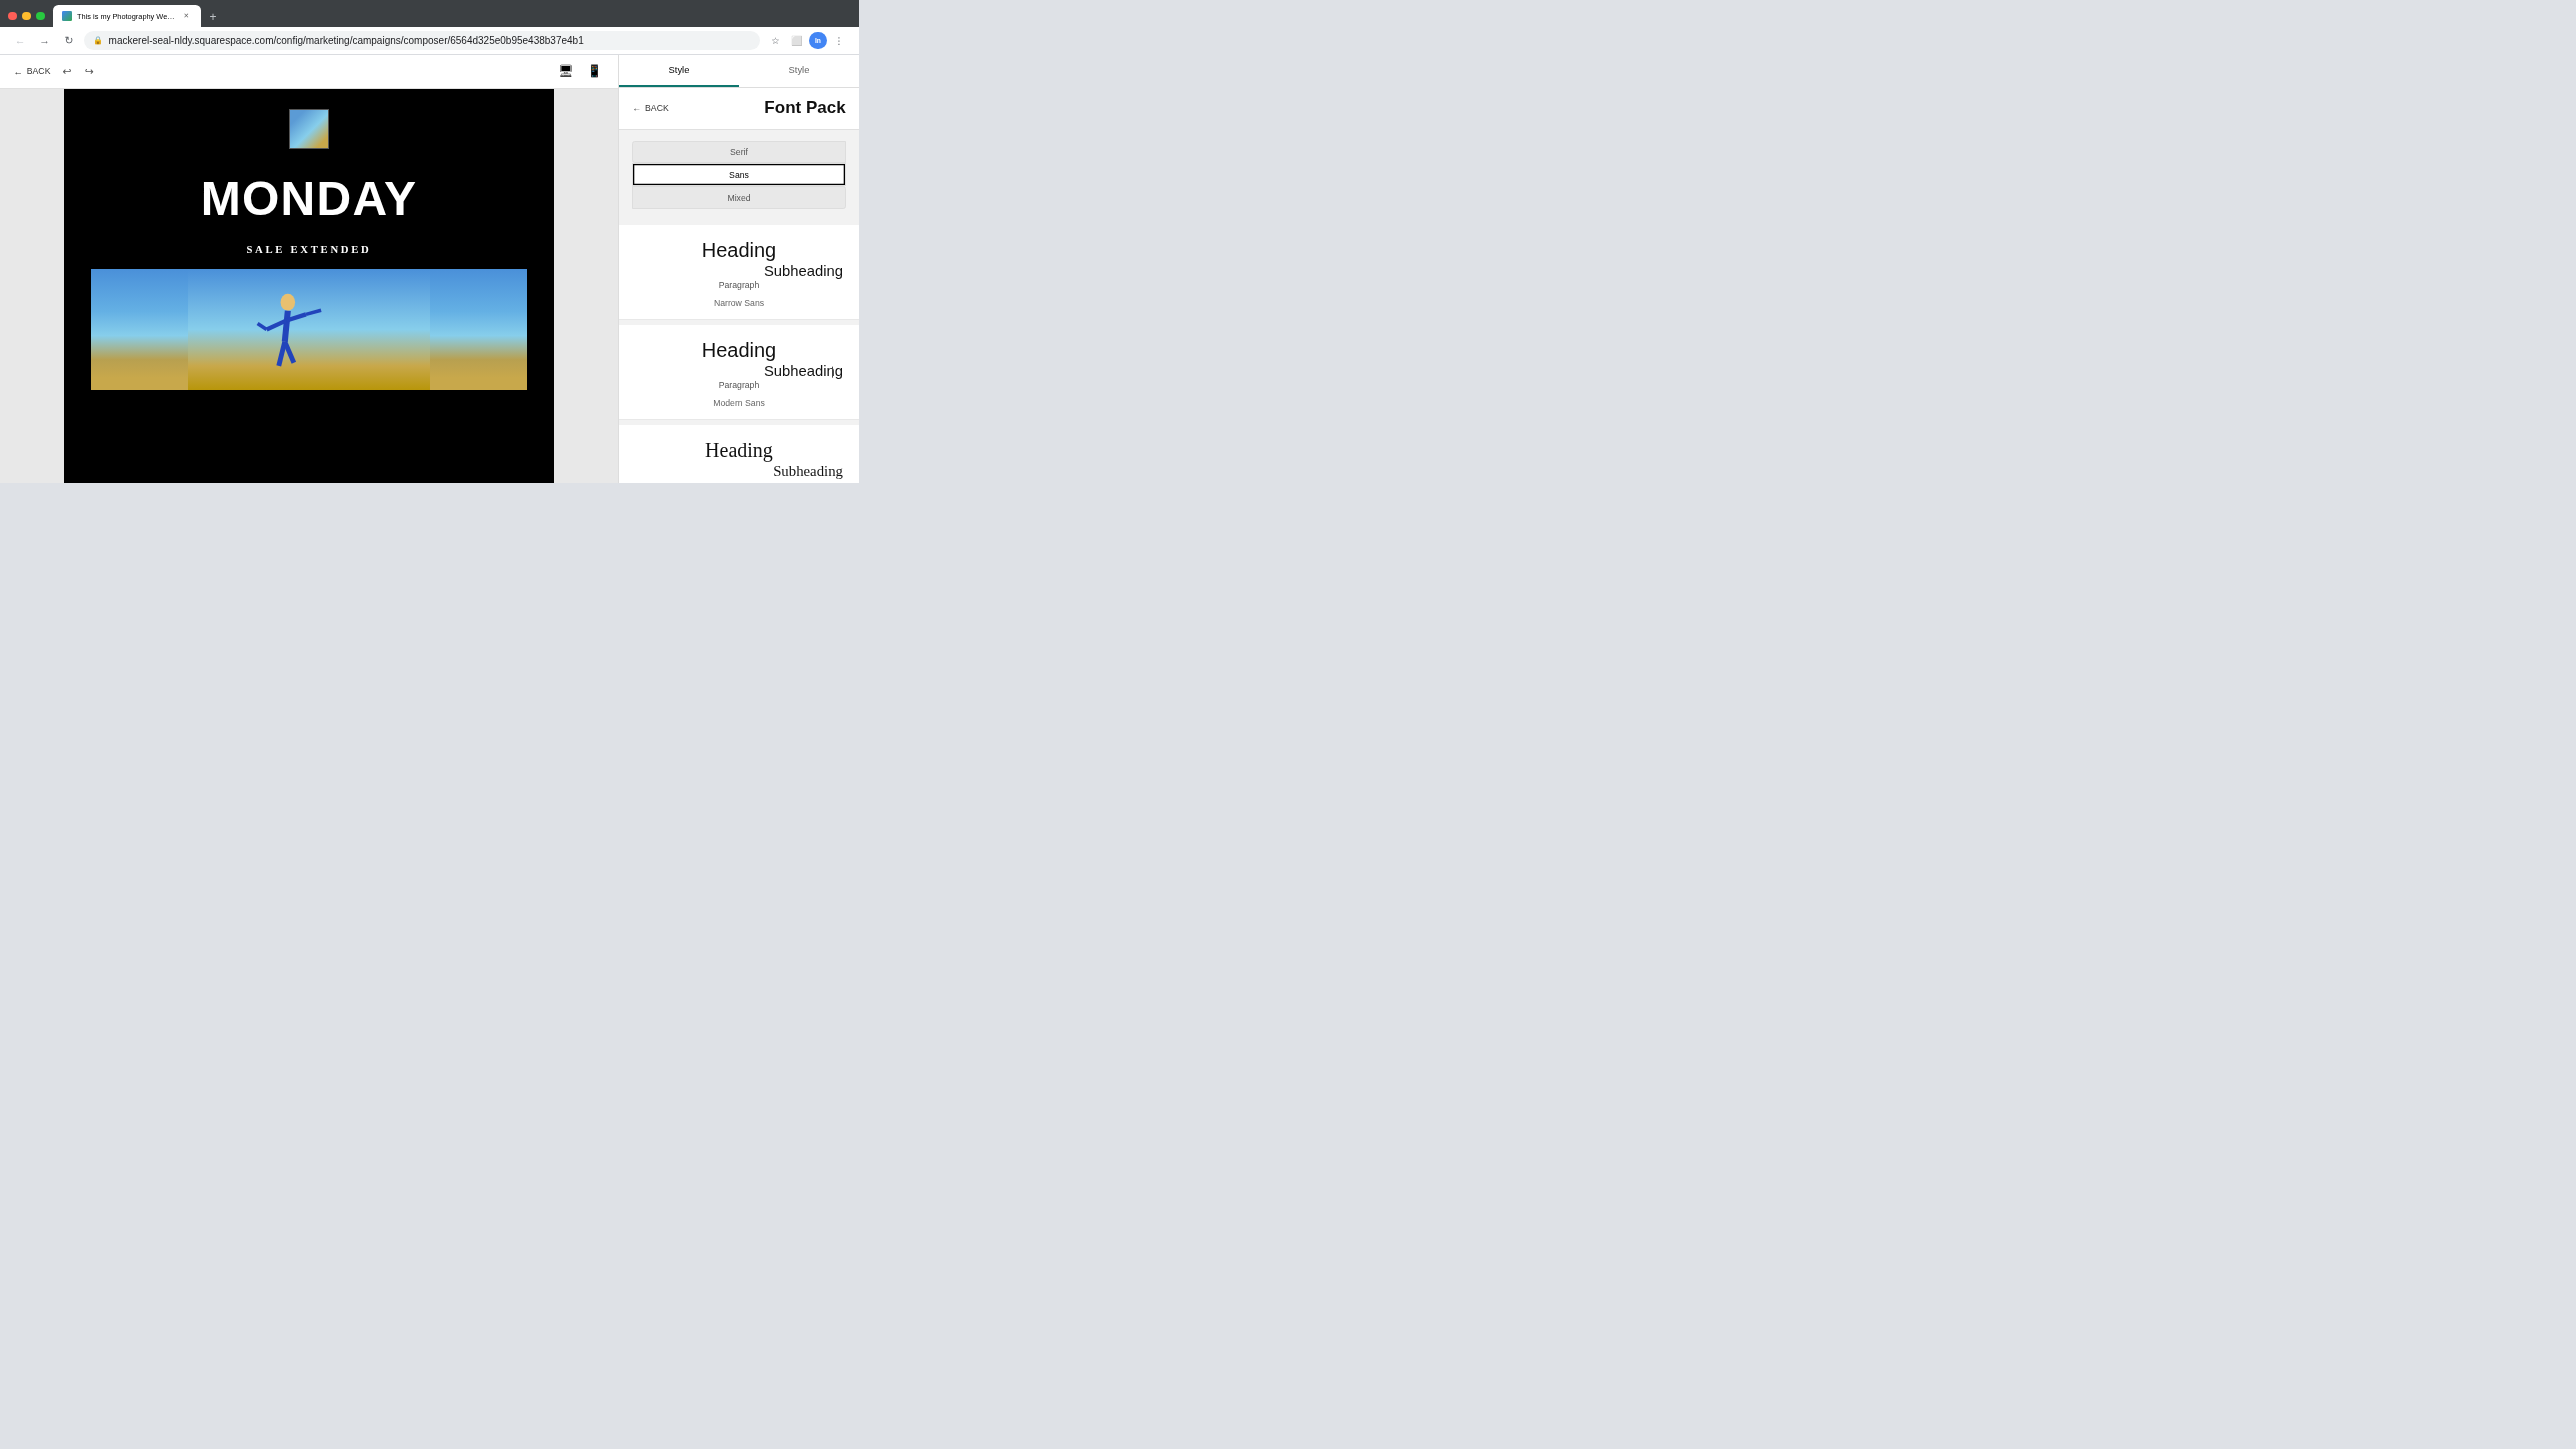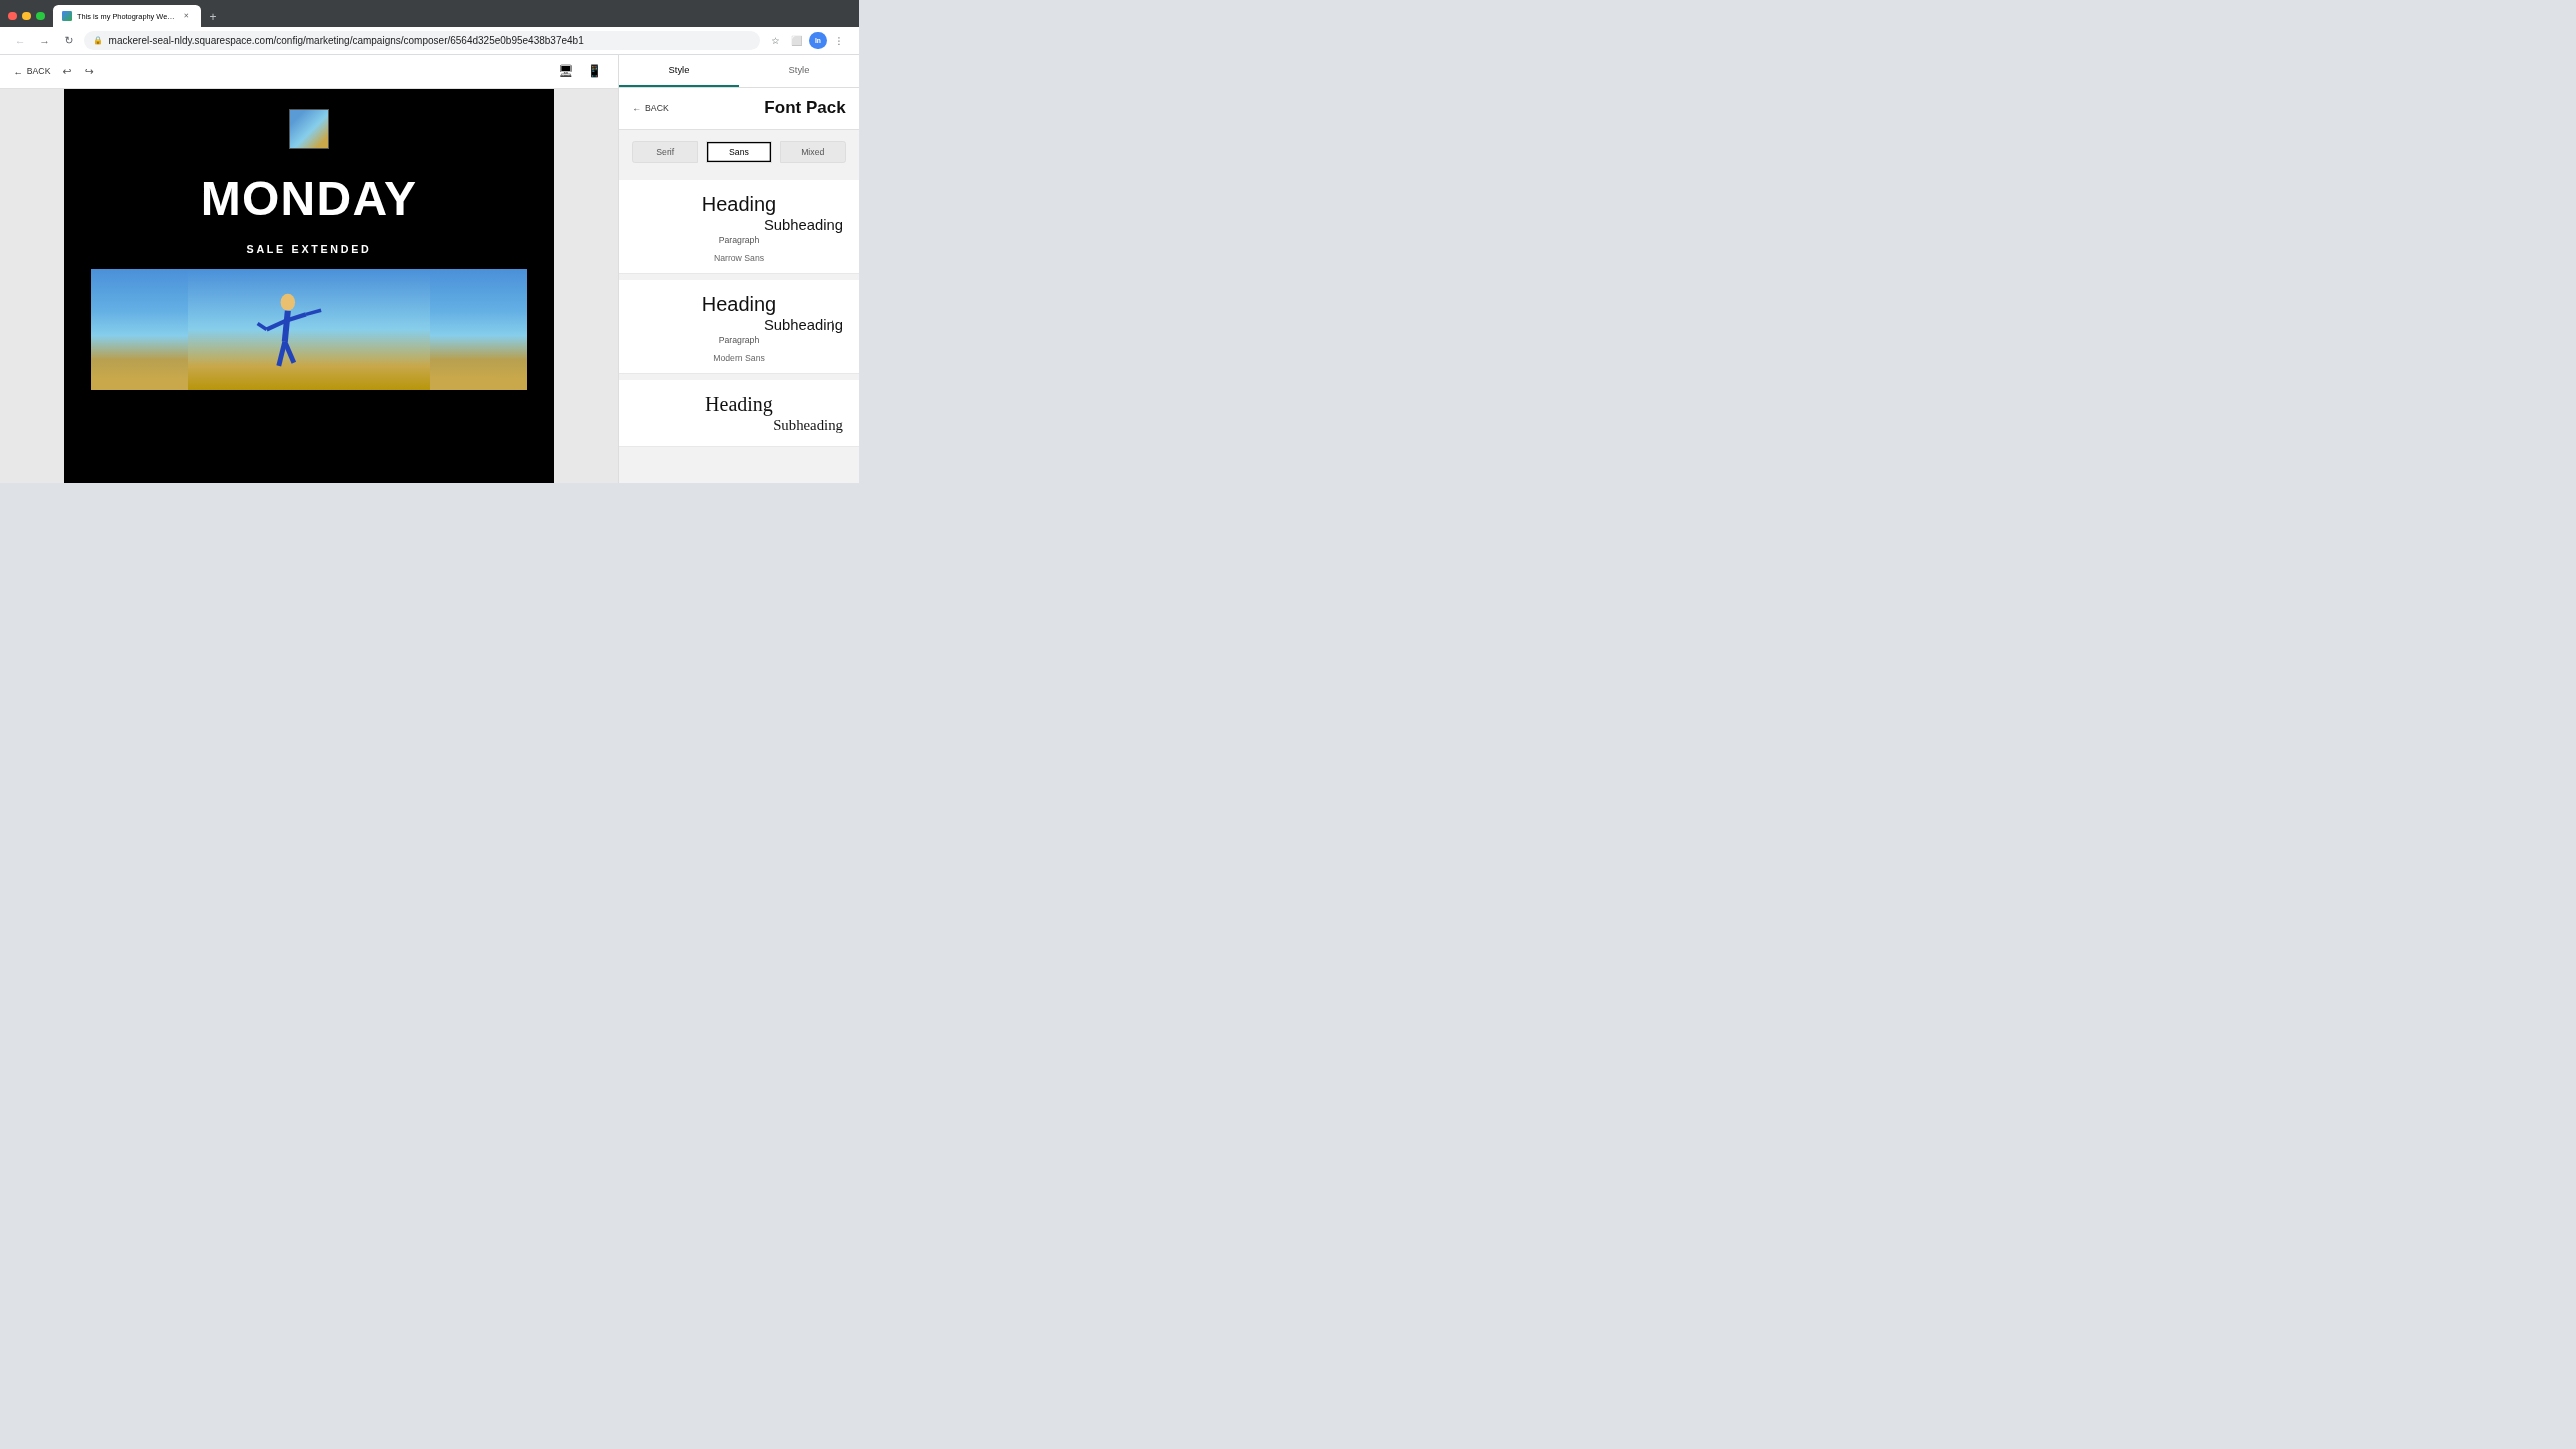--- a/index.html
+++ b/index.html
@@ -48,36 +48,36 @@
     .canvas-area { flex: 1; overflow-y: auto; overflow-x: hidden; background: #e8e8e8; display: flex; justify-content: center; position: relative; }
     .canvas-inner { width: 100%; max-width: 490px; background: #000; position: relative; }
 
     
     .email-content { background: #000; color: #fff; padding: 0; }
     .email-img-container { display: flex; justify-content: center; padding: 20px 0 13.4px; }
 
     .email-headline { text-align: center; padding: 13.4px 27px; }
     .email-headline h1 { font-size: 48px; font-weight: 900; letter-spacing: 1.3px; line-height: 1; color: #fff; text-transform: uppercase; }
     .email-subtext { text-align: center; padding: 6.7px 27px 13.4px; }
-    .email-subtext p { font-size: 10.7px; font-weight: 600; letter-spacing: 2.7px; color: #fff; }
+    .email-subtext p { font-size: 10.7px; font-weight: 600; letter-spacing: 2.7px; color: #fff; font-family: Liberation Serif, serif; }
     .email-photo-container { padding: 0 27px 0; }
     .dancer-figure { width: 100%; height: 121px; background: linear-gradient(to bottom, #4a90d9 0%, #87ceeb 50%, #d4a843 80%); position: relative; }
 
     
     .style-panel { width: 241px; background: #f2f2f2; border-left: 0.7px solid #ddd; display: flex; flex-direction: column; overflow: hidden; }
 
     .style-tabs { display: flex; border-bottom: 1.3px solid #ddd; background: #fff; }
     .style-tab { flex: 1; padding: 9.4px; text-align: center; font-size: 9.4px; font-weight: 500; cursor: pointer; color: #666; border-bottom: 2px solid transparent; }
     .style-tab.active { color: #000; border-bottom: 2px solid #0f766e; }
 
     .panel-header { display: flex; align-items: center; padding: 10.7px 13.4px; background: #fff; border-bottom: 0.7px solid #e0e0e0; gap: 8px; }
     .panel-back-btn { display: flex; align-items: center; gap: 4px; color: #333; font-size: 8.7px; cursor: pointer; }
     .panel-title { flex: 1; text-align: right; font-size: 17px; font-weight: 600; color: #111; }
 
-    .font-type-tabs { display: flex; padding: 10.7px 13.4px; gap: 8px; background: #f2f2f2; }
+    .font-type-tabs { display: flex; padding: 10.7px 13.4px; gap: 0; background: #f2f2f2; flex-direction: column; }
     .font-type-tab { flex: 1; padding: 5.4px; text-align: center; font-size: 8.7px; cursor: pointer; color: #555; background: #e8e8e8; border: 0.7px solid #ddd; }
     .font-type-tab:first-child { border-radius: 2.7px 0 0 2.7px; }
     .font-type-tab:last-child { border-radius: 0 2.7px 2.7px 0; }
     .font-type-tab.active { background: #fff; color: #000; font-weight: 500; box-shadow: inset 0 0 0 1.3px #000; z-index: 1; }
 
     .font-pack-list { flex: 1; overflow-y: auto; padding: 5.4px 0; }
     .font-pack-item { background: #fff; margin: 0 0 5.4px 0; padding: 13.4px 16px 10.7px; cursor: pointer; border-bottom: 0.7px solid #e8e8e8; }
     .font-pack-heading { font-size: 19px; font-weight: 600; color: #111; text-align: center; margin-bottom: 1.3px; }
     .font-pack-subheading { font-size: 13.4px; font-weight: 500; color: #111; text-align: right; margin-bottom: 1.3px; }
     .font-pack-paragraph { font-size: 8.7px; color: #555; text-align: center; margin-bottom: 8px; }

